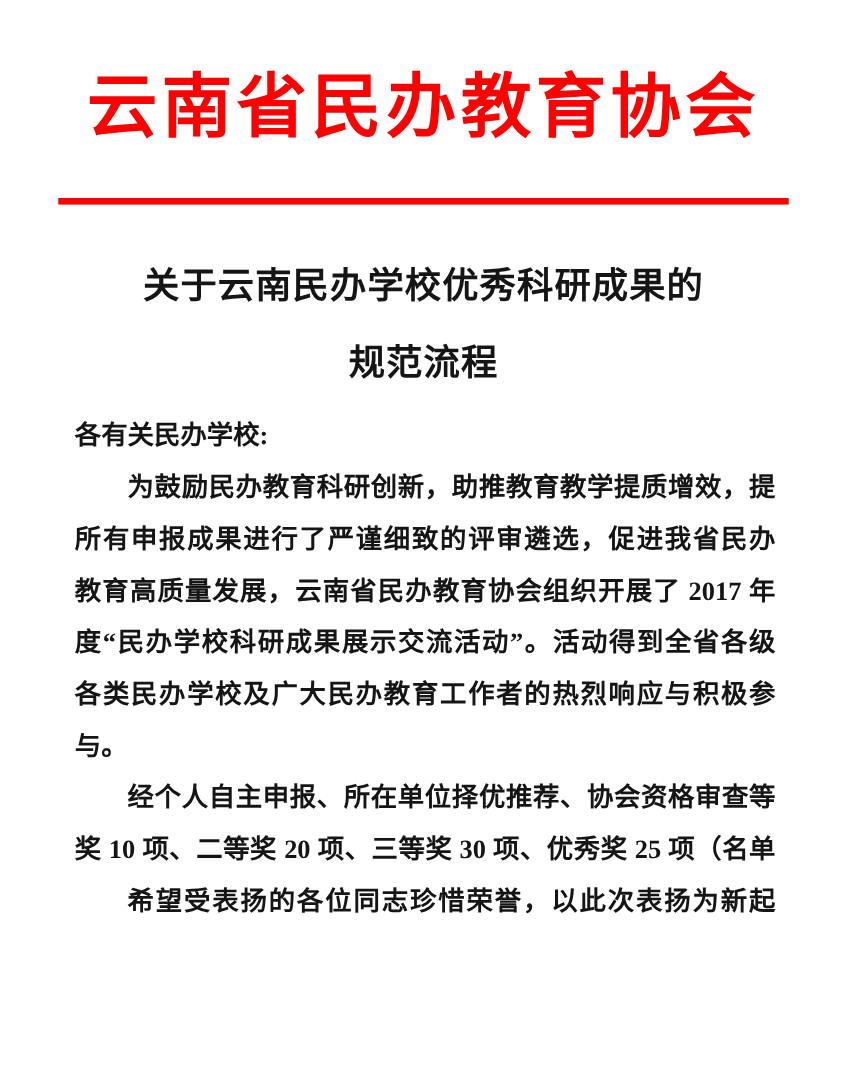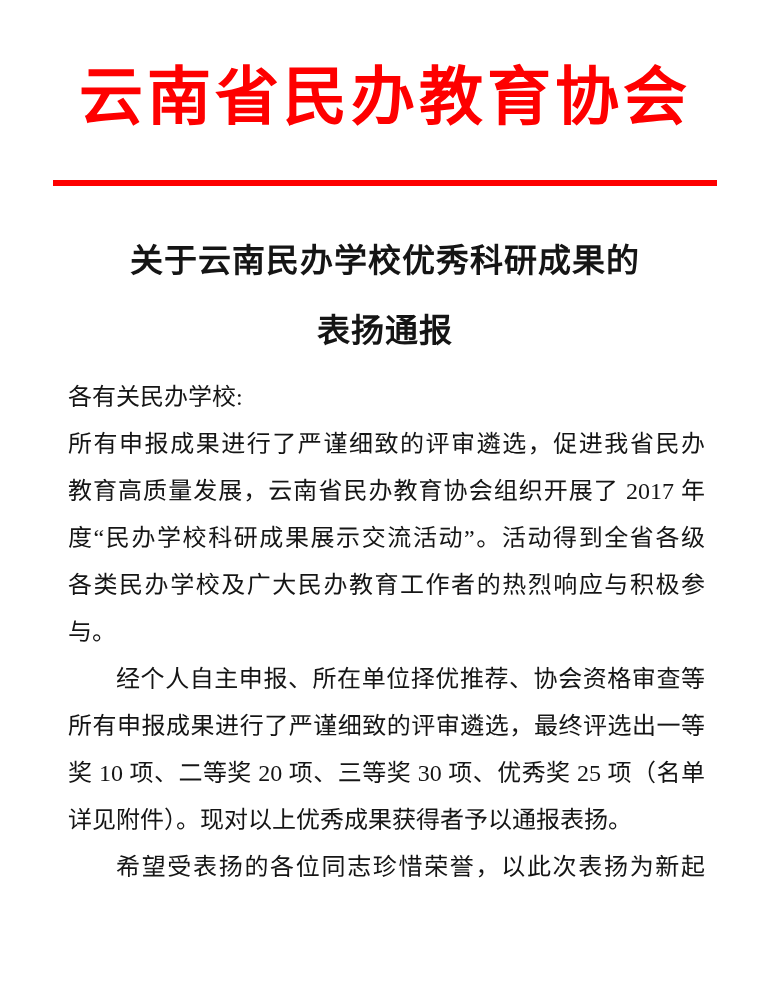--- a/index.html
+++ b/index.html
@@ -45,20 +45,21 @@
     letter-spacing: 1px;
   }
   
   .body-text {
     margin: 8px 65px 0 68px;
     font-size: 24px;
     color: #151515;
   }
   .doc-line {
     line-height: 47px;
+    font-weight: bold;
   }
   .doc-line.justify {
     text-align: justify;
     text-align-last: justify;
     text-justify: inter-character;
   }
   .doc-line.indent {
     text-indent: 2em;
   }
 </style>
@@ -66,30 +67,29 @@
 <body>
 
 <div class="page">
 
   <div class="org-header">云南省民办教育协会</div>
 
   <div class="red-divider"></div>
 
   <div class="doc-title">
     <div class="t-line">关于云南民办学校优秀科研成果的</div>
-    <div class="t-line">表扬通报</div>
+    <div class="t-line">规范流程</div>
   </div>
 
   <div class="body-text">
     <div class="doc-line">各有关民办学校:</div>
+    <div class="doc-line indent justify">为鼓励民办教育科研创新，助推教育教学提质增效，提</div>
     <div class="doc-line justify">所有申报成果进行了严谨细致的评审遴选，促进我省民办</div>
     <div class="doc-line justify">教育高质量发展，云南省民办教育协会组织开展了 2017 年</div>
     <div class="doc-line justify">度“民办学校科研成果展示交流活动”。活动得到全省各级</div>
     <div class="doc-line justify">各类民办学校及广大民办教育工作者的热烈响应与积极参</div>
     <div class="doc-line">与。</div>
     <div class="doc-line indent justify">经个人自主申报、所在单位择优推荐、协会资格审查等</div>
-    <div class="doc-line justify">所有申报成果进行了严谨细致的评审遴选，最终评选出一等</div>
     <div class="doc-line justify">奖 10 项、二等奖 20 项、三等奖 30 项、优秀奖 25 项（名单</div>
-    <div class="doc-line">详见附件）。现对以上优秀成果获得者予以通报表扬。</div>
     <div class="doc-line indent justify">希望受表扬的各位同志珍惜荣誉，以此次表扬为新起</div>
   </div>
 
 </div>
 
 </body></html>

